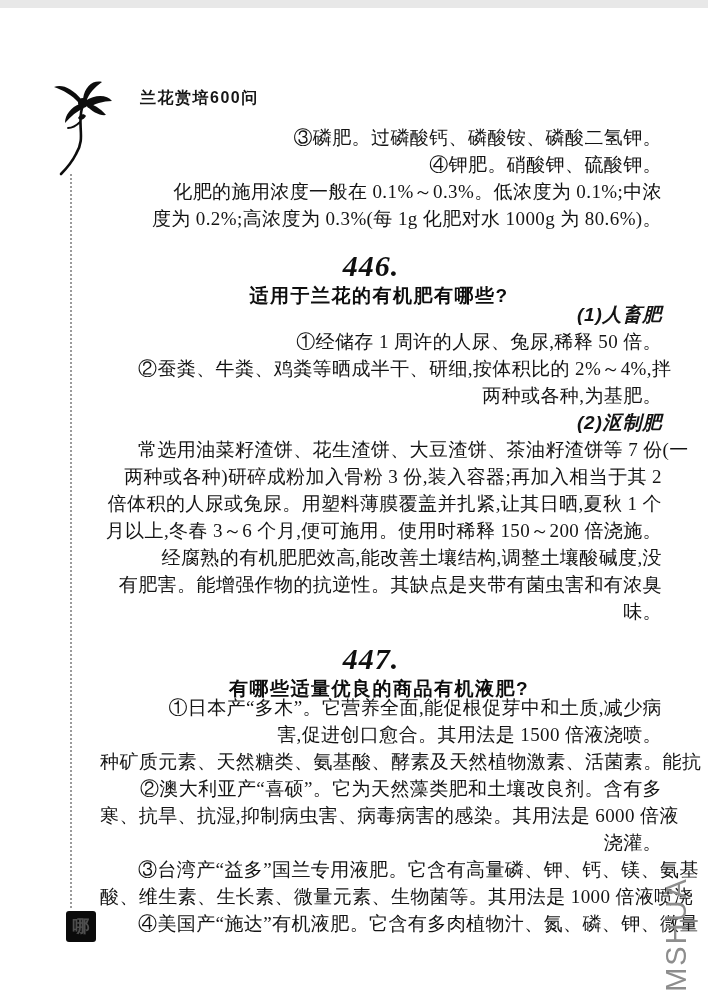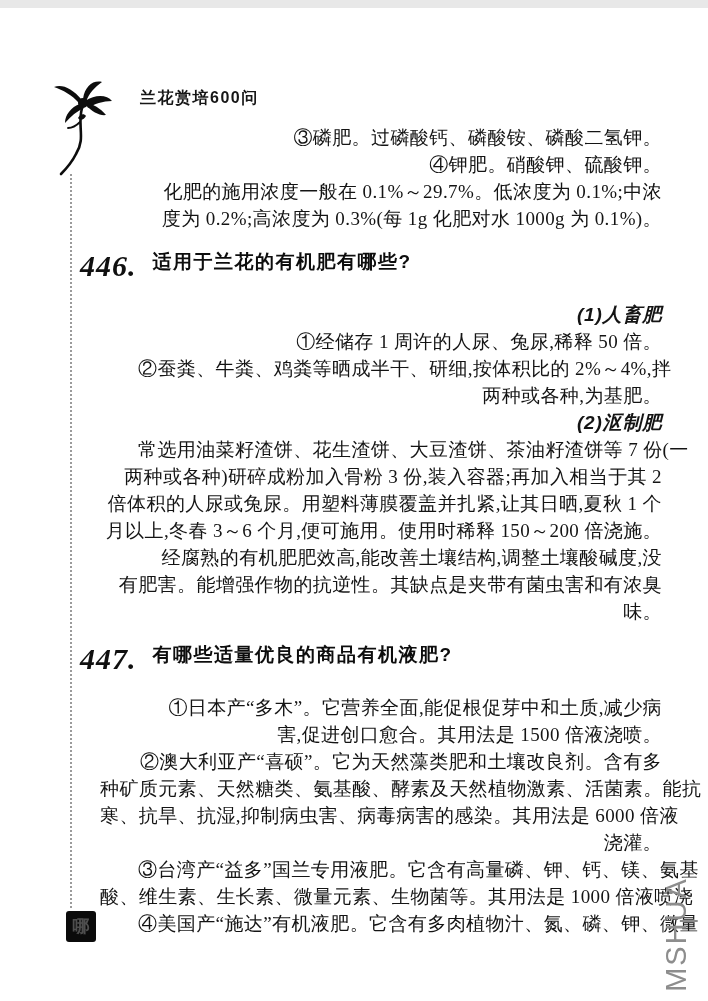--- a/index.html
+++ b/index.html
@@ -39,22 +39,22 @@
   .content{position:absolute;left:100px;top:116px;width:562px;}
   .tline{
     font-size:19px;line-height:27px;letter-spacing:.4px;
     white-space:nowrap;
     text-align:right;
   }
   .tline.indent{text-indent:38px;}
   .tline.bold{font-family:"Liberation Sans","DejaVu Sans",sans-serif;font-weight:bold;letter-spacing:.8px;font-style:italic;}
   
   .q-heading{
-    display:flex;align-items:flex-start;
-    margin:17px 0 10px -20px;height:42px;
+    display:flex;align-items:center;
+    margin:17px 0 10px -20px;height:42px;flex-direction:column;
   }
   .q-num{
     font-family:"Liberation Serif","DejaVu Serif",serif;
     font-style:italic;font-weight:bold;font-size:30px;color:#101010;
     letter-spacing:1px;
   }
   .q-title{
     margin-left:16px;
     font-family:"Liberation Sans","DejaVu Sans",sans-serif;
     font-weight:bold;font-size:19px;letter-spacing:1.5px;color:#0d0d0d;
@@ -94,22 +94,22 @@
 
   <div class="running-head">兰花赏培600问</div>
 
   <div class="margin-rule"></div>
 
   <div class="content">
 
     <div>
         <div class="tline indent">③磷肥。过磷酸钙、磷酸铵、磷酸二氢钾。</div>
         <div class="tline indent">④钾肥。硝酸钾、硫酸钾。</div>
-        <div class="tline indent">化肥的施用浓度一般在 0.1%～29.7%。低浓度为 0.1%;中浓</div>
-        <div class="tline">度为 0.2%;高浓度为 0.3%(每 1g 化肥对水 1000g 为 0.1%)。</div>
+        <div class="tline indent">化肥的施用浓度一般在 0.1%～0.3%。低浓度为 0.1%;中浓</div>
+        <div class="tline">度为 0.2%;高浓度为 0.3%(每 1g 化肥对水 1000g 为 80.6%)。</div>
       </div>
 
     <div>
       <div class="q-heading">
         <span class="q-num">446.</span>
         <span class="q-title">适用于兰花的有机肥有哪些?</span>
       </div>
       <div>
           <div class="tline indent bold">(1)人畜肥</div>
           <div class="tline indent">①经储存 1 周许的人尿、兔尿,稀释 50 倍。</div>
@@ -127,22 +127,22 @@
     </div>
 
     <div>
       <div class="q-heading">
         <span class="q-num">447.</span>
         <span class="q-title">有哪些适量优良的商品有机液肥?</span>
       </div>
       <div>
           <div class="tline indent">①日本产“多木”。它营养全面,能促根促芽中和土质,减少病</div>
           <div class="tline">害,促进创口愈合。其用法是 1500 倍液浇喷。</div>
+          <div class="tline">种矿质元素、天然糖类、氨基酸、酵素及天然植物激素、活菌素。能抗</div>
           <div class="tline indent">②澳大利亚产“喜硕”。它为天然藻类肥和土壤改良剂。含有多</div>
-          <div class="tline">种矿质元素、天然糖类、氨基酸、酵素及天然植物激素、活菌素。能抗</div>
           <div class="tline">寒、抗旱、抗湿,抑制病虫害、病毒病害的感染。其用法是 6000 倍液</div>
           <div class="tline">浇灌。</div>
           <div class="tline indent">③台湾产“益多”国兰专用液肥。它含有高量磷、钾、钙、镁、氨基</div>
           <div class="tline">酸、维生素、生长素、微量元素、生物菌等。其用法是 1000 倍液喷浇</div>
           <div class="tline indent">④美国产“施达”有机液肥。它含有多肉植物汁、氮、磷、钾、微量</div>
         </div>
     </div>
 
   </div>
 

